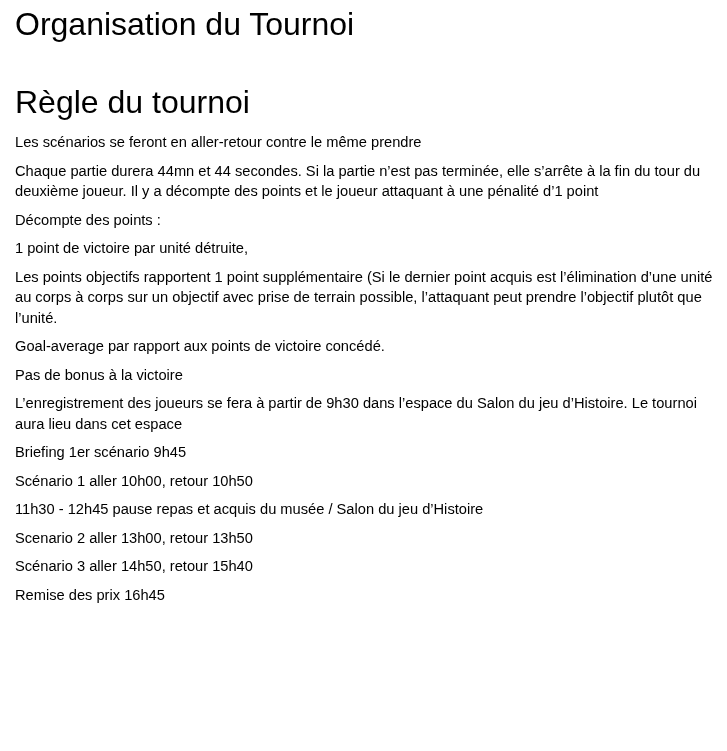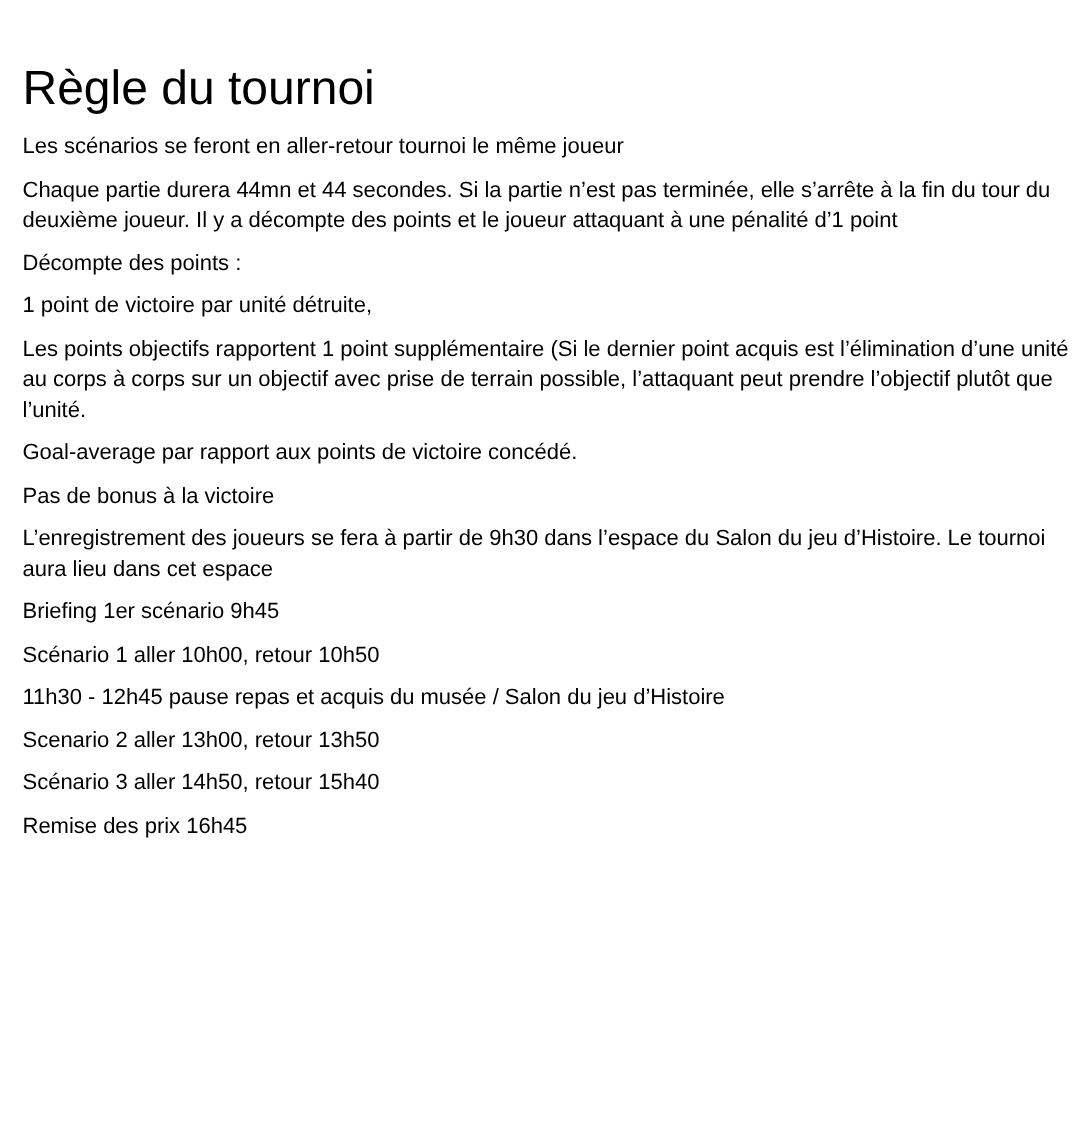--- a/index.html
+++ b/index.html
@@ -37,24 +37,25 @@
     font-size: 14.67px;
     line-height: 20.5px;
     margin: 0 0 8px 0;
   }
   section { margin: 0; padding: 0; }
 </style>
 </head>
 <body>
 
 <main class="doc">
+  <h1 class="doc-title">Organisation du Tournoi</h1>
 
   <section>
     <h2 class="doc-heading">Règle du tournoi</h2>
-    <p class="doc-par">Les scénarios se feront en aller-retour tournoi le même joueur</p>
+    <p class="doc-par">Les scénarios se feront en aller-retour contre le même prendre</p>
     <p class="doc-par">Chaque partie durera 44mn et 44 secondes. Si la partie n’est pas terminée, elle s’arrête à la fin du tour du deuxième joueur. Il y a décompte des points et le joueur attaquant à une pénalité d’1 point</p>
     <p class="doc-par">Décompte des points :</p>
     <p class="doc-par">1 point de victoire par unité détruite,</p>
     <p class="doc-par">Les points objectifs rapportent 1 point supplémentaire (Si le dernier point acquis est l’élimination d’une unité au corps à corps sur un objectif avec prise de terrain possible, l’attaquant peut prendre l’objectif plutôt que l’unité.</p>
     <p class="doc-par">Goal-average par rapport aux points de victoire concédé.</p>
     <p class="doc-par">Pas de bonus à la victoire</p>
   </section>
 
   <section>
     <p class="doc-par">L’enregistrement des joueurs se fera à partir de 9h30 dans l’espace du Salon du jeu d’Histoire. Le tournoi aura lieu dans cet espace</p>

